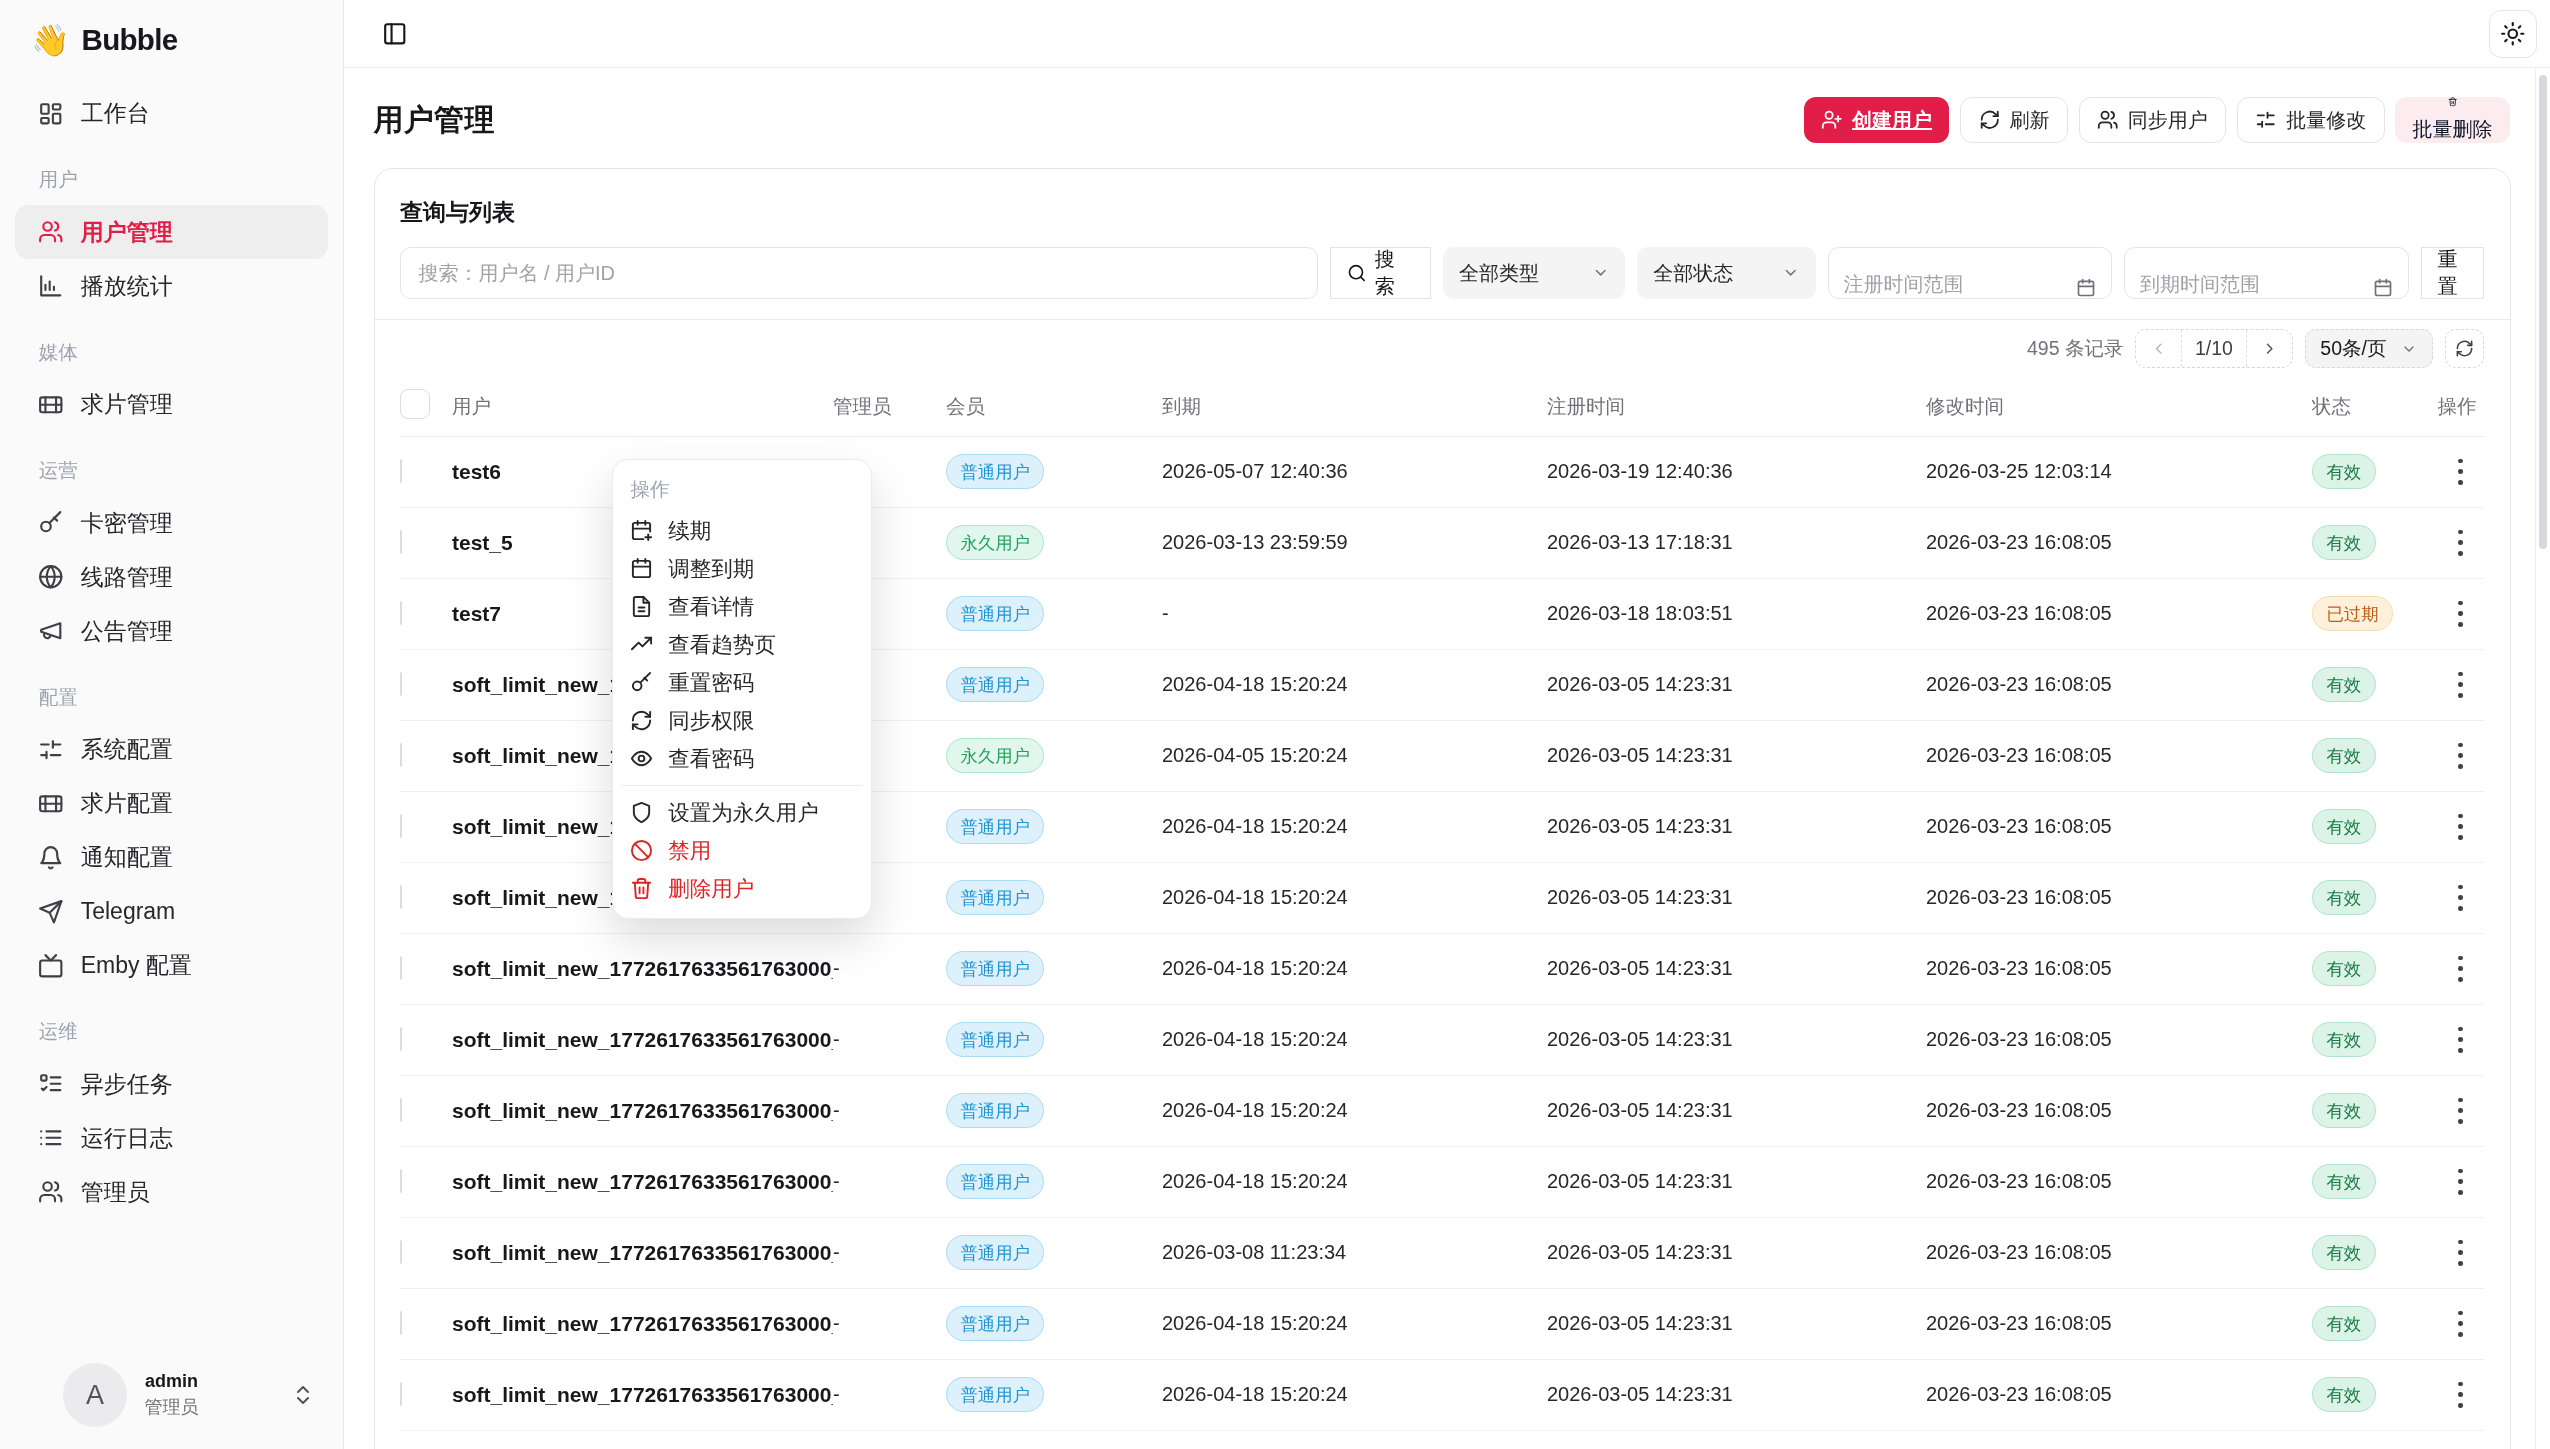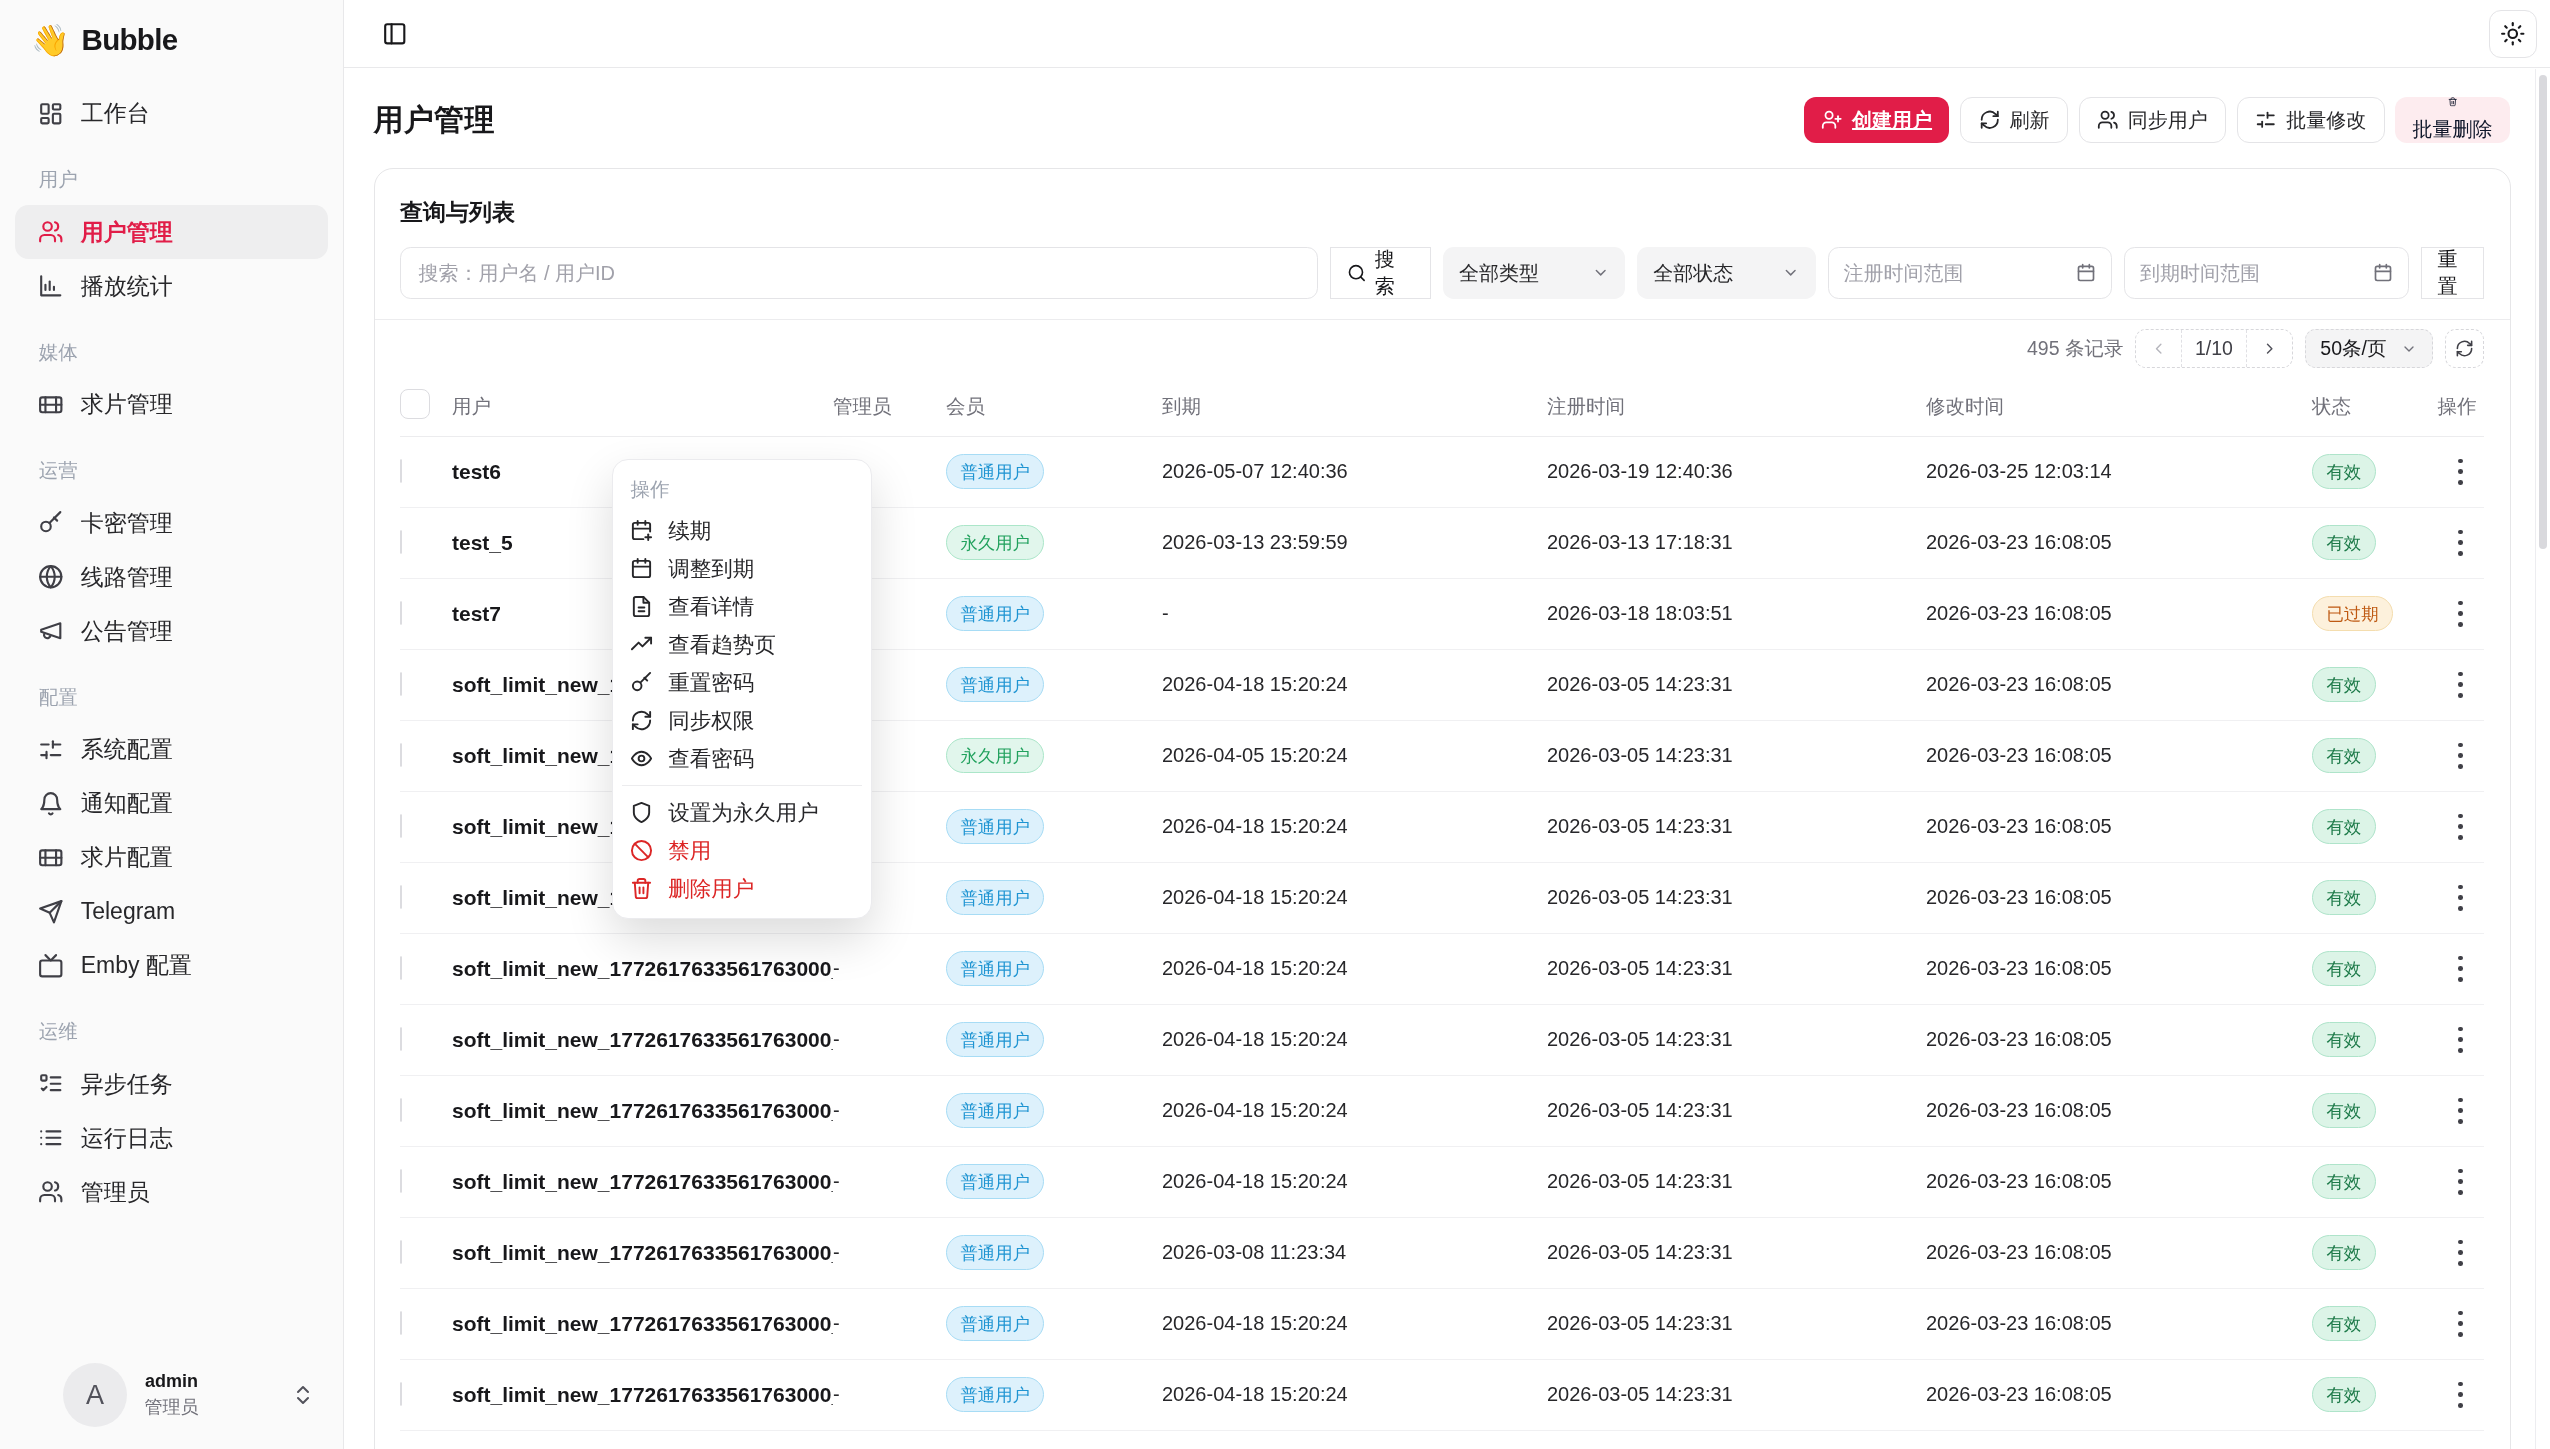--- a/index.html
+++ b/index.html
@@ -60,21 +60,21 @@
   .search-input::placeholder { color:#a1a1aa; }
   .f-btn { height:52px; border:0.7px solid #e4e4e7; border-radius:0; background:#fff;
     display:flex; align-items:center; gap:8px; padding:0 16px; font-size:20px; cursor:pointer; }
   .f-btn .ic { width:20px; height:20px; }
   .select { height:52px; background:#f4f4f5; border-radius:10.7px; display:flex; align-items:center;
     justify-content:space-between; padding:0 16px; font-size:20px; color:#27272a; cursor:pointer; }
   .select .ic { width:17.4px; height:17.4px; color:#71717a; margin-left:20px; }
   .select.w-type { width:185px; margin-left:0px; }
   .select.w-status { width:181px; }
   .date-input { width:289px; height:52px; border:0.7px solid #e4e4e7; border-radius:10.7px; background:#fff;
-    display:flex; align-items:center; justify-content:space-between; padding:0 14.8px; cursor:text;gap:26px; }
+    display:flex; align-items:flex-end; justify-content:space-between; padding:0 14.8px; cursor:text;gap:26px; }
   .date-input span { font-size:20px; color:#a1a1aa; }
   .date-input .ic { width:20px; height:20px; color:#71717a; }
   .reset-btn { width:64px; justify-content:center; }
   .card-divider { height:0.7px; background:#ececee; margin:20px -25.5px 0 -25.5px; }
 
   
   .pag-row { height:58px; display:flex; align-items:center; justify-content:flex-end; gap:12px; }
   .pag-total { font-size:19.5px; color:#71717a; }
   .pager { height:39px; display:flex; align-items:center; border:0.7px dashed #d7d7db; border-radius:10.7px; overflow:hidden;text-align:right; }
   .pager .pg-seg { height:100%; display:flex; align-items:center; justify-content:center; padding:0 13.4px; cursor:pointer; }
@@ -341,29 +341,29 @@
       </div>
       <div class="sec-label">配置</div>
       <div class="nav-item">
         <svg class="ic" viewBox="0 0 38 38" width="25.5" height="25.5">
           <use href="#i-sliders"></use>
         </svg>
         <span>系统配置</span>
       </div>
       <div class="nav-item">
         <svg class="ic" viewBox="0 0 38 38" width="25.5" height="25.5">
+          <use href="#i-film"></use>
+        </svg>
+        <span>求片配置</span>
+      </div>
+      <div class="nav-item">
+        <svg class="ic" viewBox="0 0 38 38" width="25.5" height="25.5">
           <use href="#i-bell"></use>
         </svg>
         <span>通知配置</span>
-      </div>
-      <div class="nav-item">
-        <svg class="ic" viewBox="0 0 38 38" width="25.5" height="25.5">
-          <use href="#i-film"></use>
-        </svg>
-        <span>求片配置</span>
       </div>
       <div class="nav-item">
         <svg class="ic" viewBox="0 0 38 38" width="25.5" height="25.5">
           <use href="#i-send"></use>
         </svg>
         <span>Telegram</span>
       </div>
       <div class="nav-item">
         <svg class="ic" viewBox="0 0 38 38" width="25.5" height="25.5">
           <use href="#i-tv"></use>

